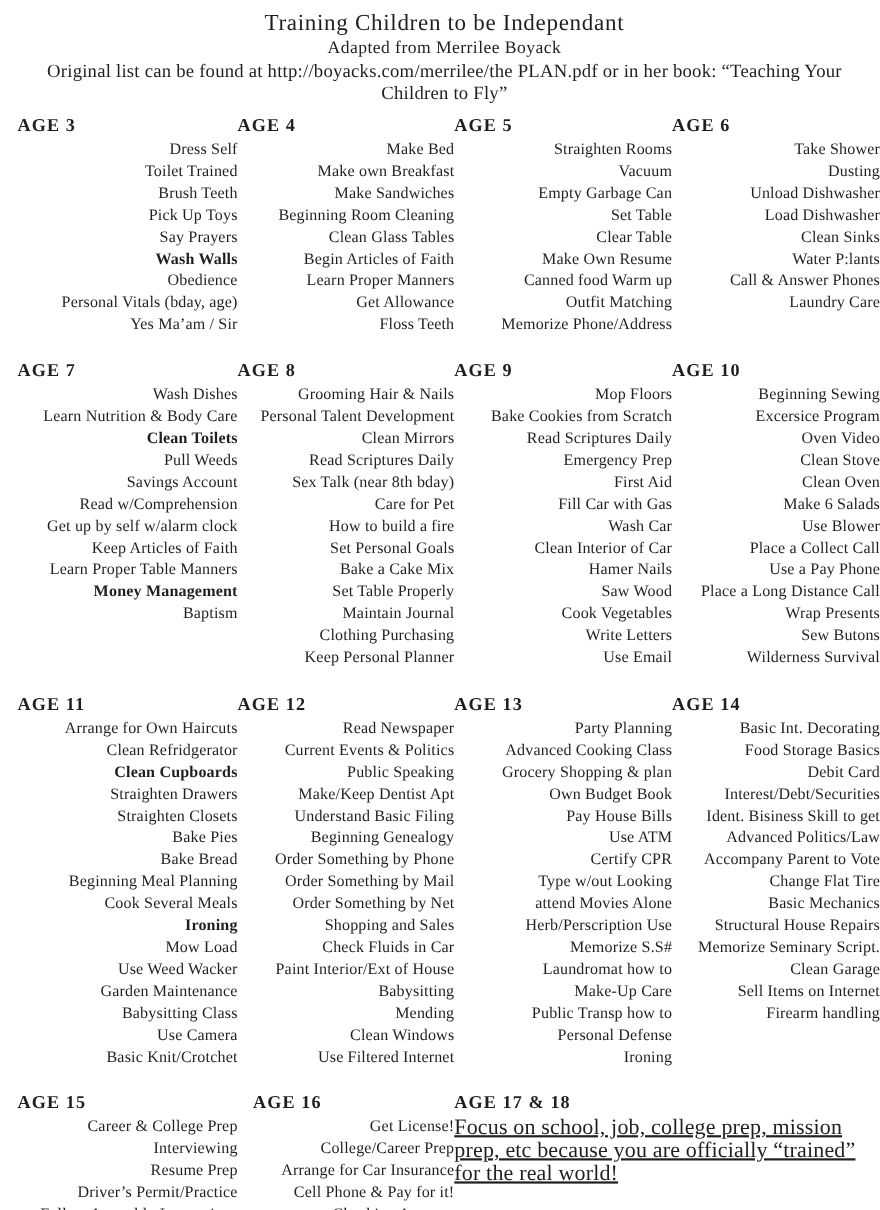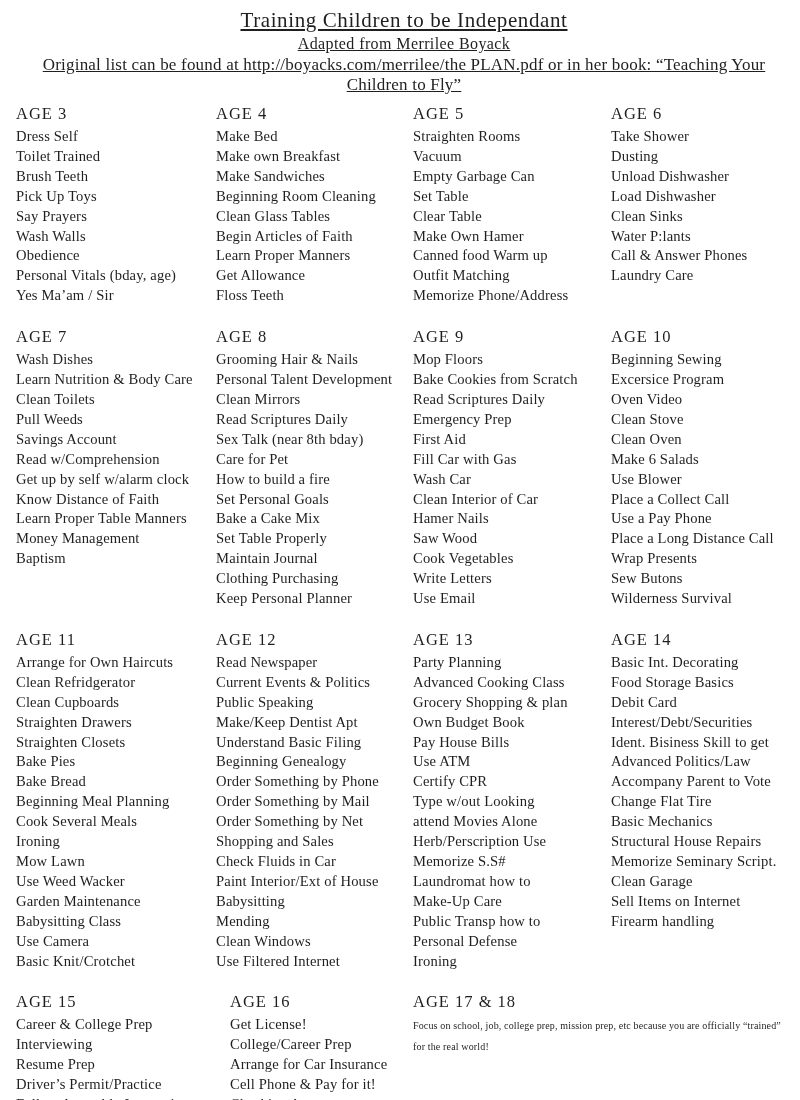--- a/index.html
+++ b/index.html
@@ -4,21 +4,21 @@
 <style>
   html, body { margin: 0; padding: 0; background: #ffffff; }
   body {
     width: 800px; height: 1100px;
     color: #1f1f1f;
     font-family: "Liberation Serif", "DejaVu Serif", serif;
     overflow: hidden;
   }
   .page { padding: 6px 8px 0 16px; }
 
-  header { text-align: center; text-decoration: underline; }
+  header { text-align: center; }
   .title {
     font-size: 21px;
     letter-spacing: 0.6px;
     font-weight: normal;
     margin: 2px 0 2px 0;
   }
   .subtitle {
     font-size: 16px;
     letter-spacing: 0.4px;
     margin: 0 0 2px 0;
@@ -32,44 +32,45 @@
   .grid {
     display: grid;
     grid-template-columns: 200px 197px 198px 189px;
     column-gap: 0;
     row-gap: 21px;
     margin-top: 9px;
   }
   .age-section { min-width: 0; }
   .age-section h2 {
     font-size: 16.5px;
-    font-weight: normal;
+    font-weight: bold;
     letter-spacing: 1px;
     margin: 0 0 3px 0;
     white-space: nowrap;
   }
   .age-section ul {
     list-style: none;
-    margin: 0; padding: 0;
+    margin: 0; padding: 0; text-align: right;
   }
   .age-section li {
     font-size: 14.6px;
     line-height: 19.9px;
     letter-spacing: 0.15px;
     white-space: nowrap;
   }
-  .age-section li.bold { font-weight: normal; }
+  .age-section li.bold { font-weight: bold; }
   .span-2 { grid-column: span 2; }
   .indent { padding-left: 14px; }
   .note-paragraph {
-    font-size: 10px;
+    font-size: 20px;
     line-height: 21px;
     letter-spacing: 0.15px;
     margin: 2px 0 0 0;
     max-width: 372px;
+    text-decoration: underline;
   }
 </style>
 </head>
 <body>
 
 <div class="page">
   <header>
     <h1 class="title">Training Children to be Independant</h1>
     <div class="subtitle">Adapted from Merrilee Boyack</div>
     <div class="source-note">Original list can be found at http://boyacks.com/merrilee/the PLAN.pdf or in her book: “Teaching Your Children to Fly”</div>
@@ -105,21 +106,21 @@
         </ul>
     </section>
     <section class="age-section">
       <h2>AGE 5</h2>
       <ul>
           <li>Straighten Rooms</li>
           <li>Vacuum</li>
           <li>Empty Garbage Can</li>
           <li>Set Table</li>
           <li>Clear Table</li>
-          <li>Make  Own Hamer</li>
+          <li>Make  Own Resume</li>
           <li>Canned food Warm up</li>
           <li>Outfit Matching</li>
           <li>Memorize Phone/Address</li>
         </ul>
     </section>
     <section class="age-section">
       <h2>AGE 6</h2>
       <ul>
           <li>Take Shower</li>
           <li>Dusting</li>
@@ -135,21 +136,21 @@
     <section class="age-section">
       <h2>AGE 7</h2>
       <ul>
           <li>Wash Dishes</li>
           <li>Learn Nutrition &amp; Body Care</li>
           <li class="bold">Clean Toilets</li>
           <li>Pull Weeds</li>
           <li>Savings Account</li>
           <li>Read w/Comprehension</li>
           <li>Get up by self w/alarm clock</li>
-          <li>Know Distance of Faith</li>
+          <li>Keep Articles of Faith</li>
           <li>Learn Proper Table Manners</li>
           <li class="bold">Money Management</li>
           <li>Baptism</li>
         </ul>
     </section>
     <section class="age-section">
       <h2>AGE 8</h2>
       <ul>
           <li>Grooming Hair &amp; Nails</li>
           <li>Personal Talent Development</li>
@@ -209,21 +210,21 @@
           <li>Arrange for Own Haircuts</li>
           <li>Clean Refridgerator</li>
           <li class="bold">Clean Cupboards</li>
           <li>Straighten Drawers</li>
           <li>Straighten Closets</li>
           <li>Bake Pies</li>
           <li>Bake Bread</li>
           <li>Beginning Meal Planning</li>
           <li>Cook Several Meals</li>
           <li class="bold">Ironing</li>
-          <li>Mow Lawn</li>
+          <li>Mow Load</li>
           <li>Use Weed Wacker</li>
           <li>Garden Maintenance</li>
           <li>Babysitting Class</li>
           <li>Use Camera</li>
           <li>Basic Knit/Crotchet</li>
         </ul>
     </section>
     <section class="age-section">
       <h2>AGE 12</h2>
       <ul>

